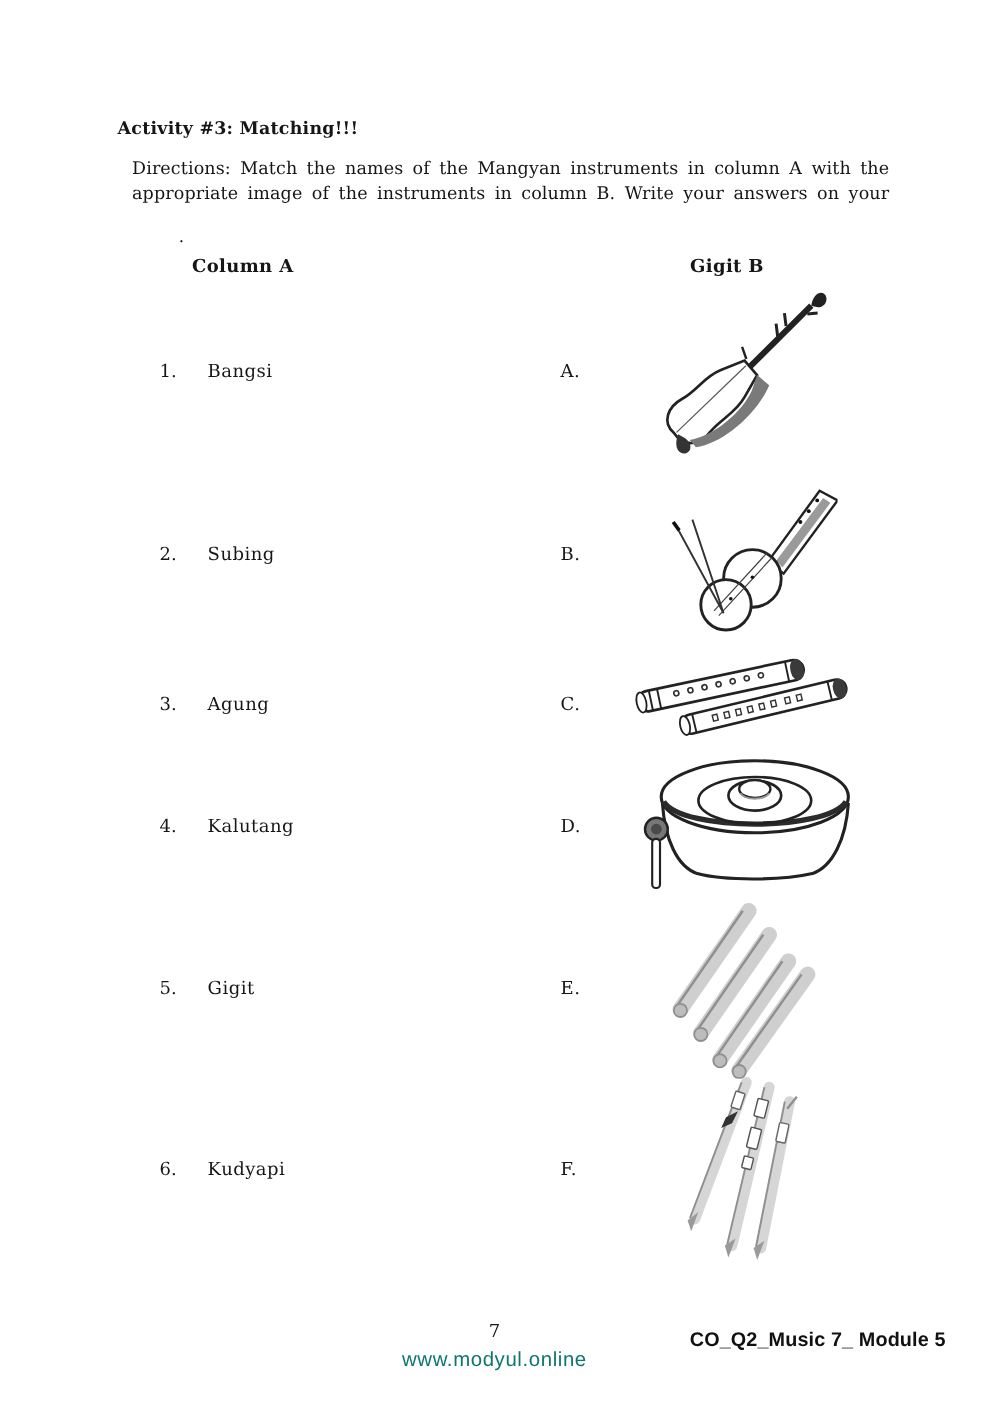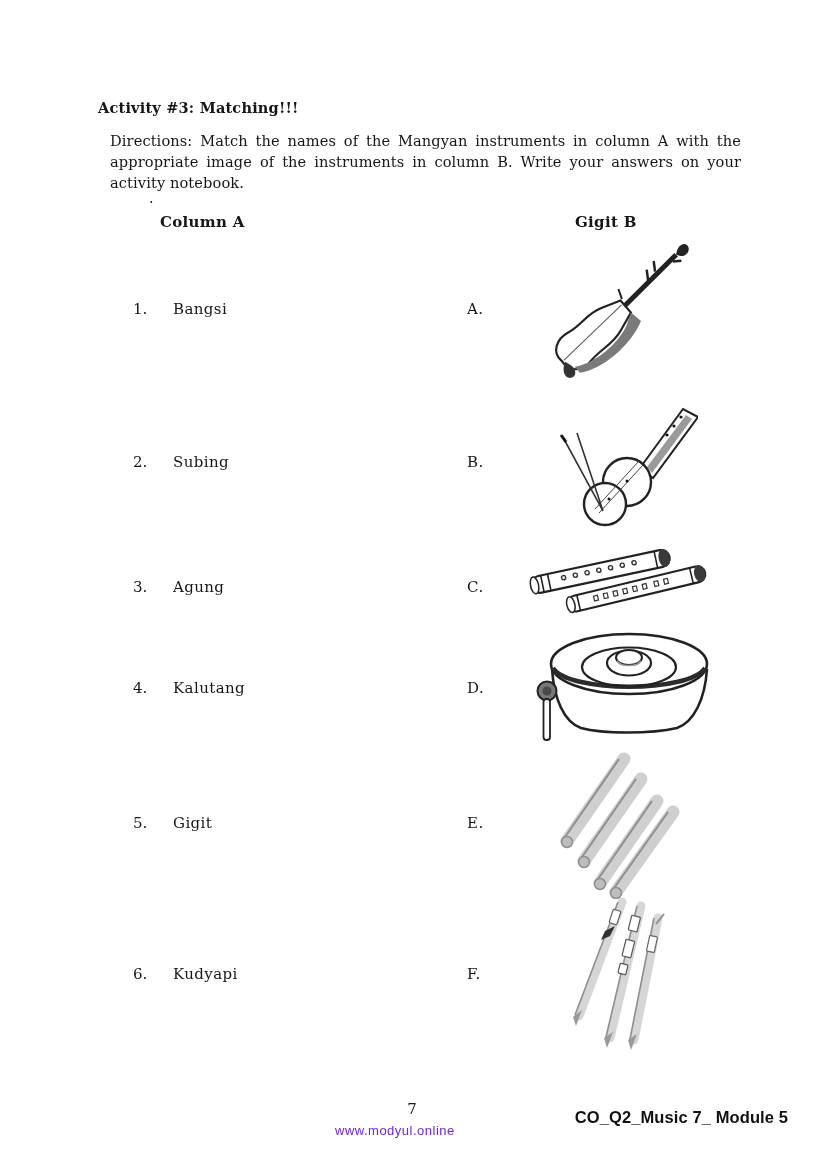--- a/index.html
+++ b/index.html
@@ -55,42 +55,41 @@
   .imgE { left: 540px; top: 752px; width: 157px; height: 147px; }
   .imgF { left: 552px; top: 896px; width: 134px; height: 162px; }
 
   .page-number {
     left: 382px; top: 1100px; width: 60px;
     text-align: center; font-size: 15px;
   }
   .watermark {
     left: 335px; top: 1123px;
     font-family: "Liberation Sans", sans-serif;
-    font-size: 13px; letter-spacing: 0.5px;
-    color: #6d28d9;
+    font-size: 17px; letter-spacing: 0.5px;
+    color: #0f766e;
   }
   .module-label {
     left: 568px; top: 1108px; width: 220px;
     font-family: "Liberation Sans", sans-serif;
     font-weight: bold; font-size: 16.5px;
     letter-spacing: 0.1px; color: #111;
     text-align: right;
   }
 </style>
 </head>
 <body>
 
 <div class="page">
 
   <h1 class="abs title">Activity #3: Matching!!!</h1>
 
   <div class="abs directions">
     <div class="jline">Directions: Match the names of the Mangyan instruments in column A with the</div>
     <div class="jline">appropriate image of the instruments in column B. Write your answers on your</div>
-    <div class="jline last">activity notebook.</div>
   </div>
 
   <div class="abs stray-dot">.</div>
 
   <div class="abs colhead colhead-a">Column A</div>
   <div class="abs colhead colhead-b">Gigit B</div>
 
   <div class="abs item r1">
     <span class="num">1.</span><span class="name">Bangsi</span>
   </div>

